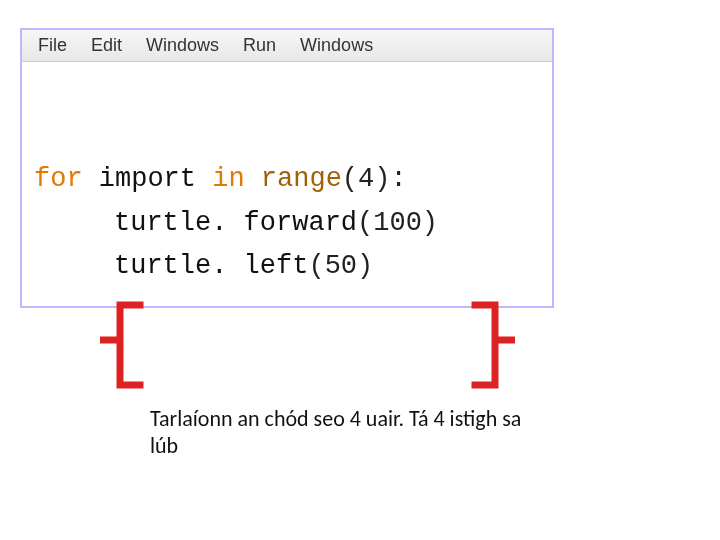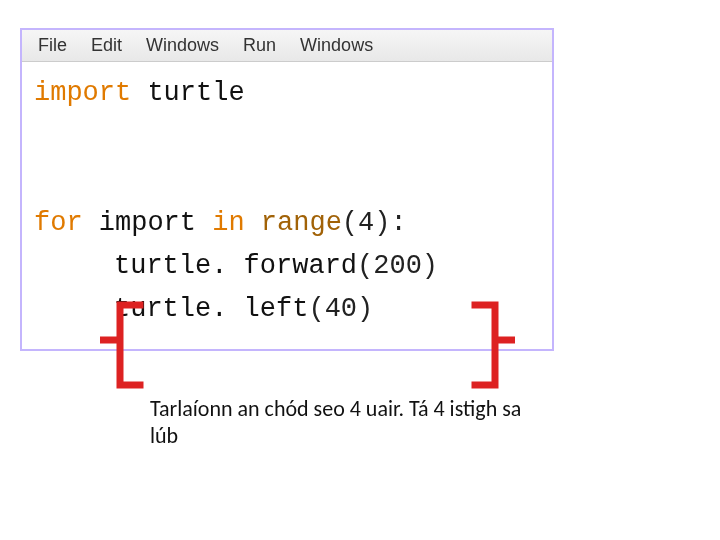--- a/index.html
+++ b/index.html
@@ -4,51 +4,48 @@
   <style>
     body,html{margin:0;padding:0;width:720px;height:540px;background:#fff;font-family:Calibri,Arial,sans-serif}
     .app{position:relative;width:720px;height:540px}
     .editor{position:absolute;left:20px;top:28px;width:530px;background:#fff;border:2px solid #c4b5fd}
     .menubar{display:flex;gap:0;background:linear-gradient(#f6f6f6,#e8e8e8);border-bottom:1px solid #ccc;padding:2px 4px}
     .menubar span{padding:3px 12px;color:#333;font-size:18px;font-family:"Segoe UI",Tahoma,sans-serif}
     .code{padding:10px 12px 18px 12px;font-family:"Courier New",Courier,monospace;font-size:27px;line-height:1.6;color:#111}
     .tok-keyword{color:#e07a00}
     .tok-builtin{color:#a16207}
     .tok-paren{color:#222}
-    .annotation{position:absolute;left:150px;top:395px;width:380px;font-size:22px;color:#111}
+    .annotation{position:absolute;left:150px;top:405px;width:380px;font-size:22px;color:#111}
     
     .bracket{position:absolute;stroke:#d22;stroke-width:7;fill:none;stroke-linecap:square}
   </style>
 </head>
 <body>
 <div class="app">
 
   <div class="editor">
     <div class="menubar">
       <span>File</span>
       <span>Edit</span>
       <span>Windows</span>
       <span>Run</span>
       <span>Windows</span>
     </div>
 
     <div class="code">
-      <div>
-        <span class="tok-keyword">import</span><span> turtle</span>
-      </div>
       <div>&nbsp;</div>
       <div>&nbsp;</div>
       <div>
         <span class="tok-keyword">for</span><span> import </span><span class="tok-keyword">in</span><span> </span><span class="tok-builtin">range</span><span class="tok-paren">(4):</span>
       </div>
       <div style="padding-left:80px">
-        <span>turtle. forward</span><span class="tok-paren">(200)</span>
+        <span>turtle. forward</span><span class="tok-paren">(100)</span>
       </div>
       <div style="padding-left:80px">
-        <span>turtle. left</span><span class="tok-paren">(40)</span>
+        <span>turtle. left</span><span class="tok-paren">(50)</span>
       </div>
     </div>
   </div>
 
   <svg class="bracket" style="left:80px;top:295px" width="70" height="100" viewBox="0 0 70 100">
     <path d="M60 10 L40 10 L40 45 L20 45 L40 45 L40 90 L60 90"></path>
   </svg>
 
   <svg class="bracket" style="left:465px;top:295px" width="70" height="100" viewBox="0 0 70 100">
     <path d="M10 10 L30 10 L30 45 L50 45 L30 45 L30 90 L10 90"></path>

